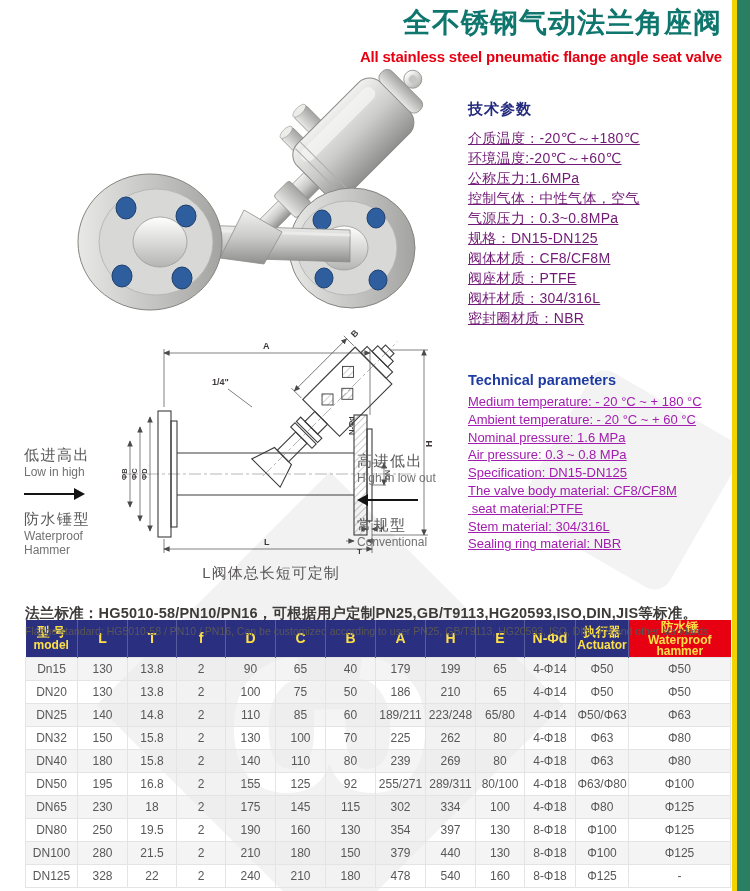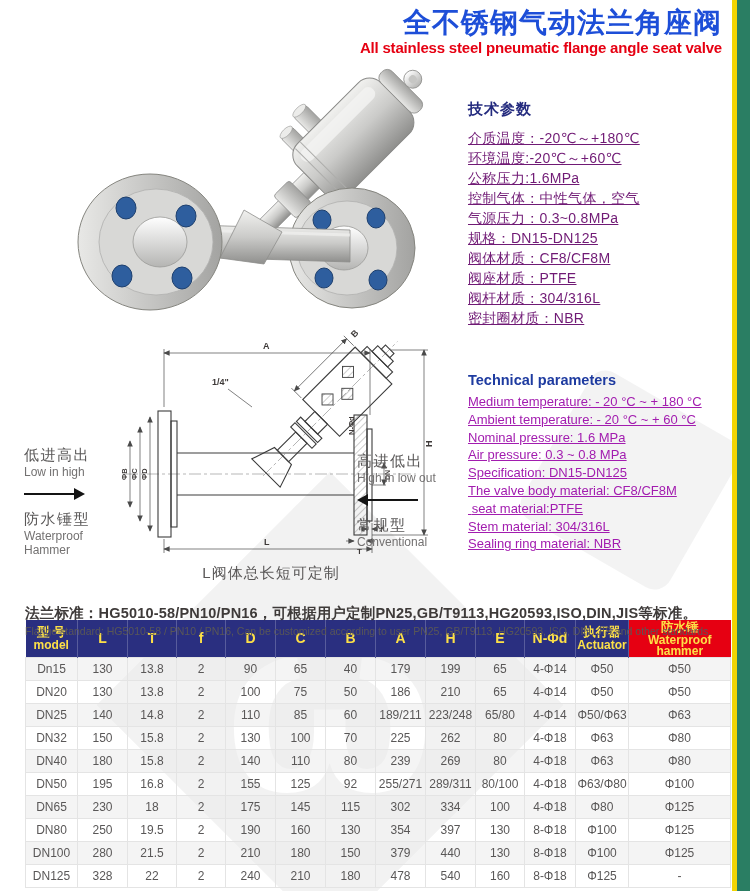--- a/index.html
+++ b/index.html
@@ -12,22 +12,22 @@
 
   
   .wm{position:absolute;z-index:0;}
   .wm1{left:165px;top:540px;width:330px;height:330px;background:#eaeaea;opacity:.6;transform:rotate(45deg);
        display:flex;align-items:center;justify-content:center;}
   .wm1 span{transform:rotate(-45deg);font-size:250px;color:#ffffff;font-weight:bold;line-height:1;}
   .wm2{left:545px;top:395px;width:170px;height:170px;background:#f0f0f0;opacity:.8;transform:rotate(30deg);border-radius:18px;}
 
   
   .header{position:absolute;top:7px;right:28px;text-align:right;z-index:3;}
-  .title-cn{color:#1d4ed8;font-size:28px;font-weight:bold;letter-spacing:1px;line-height:1.15;}
-  .title-en{color:#e60012;font-size:15px;font-weight:bold;letter-spacing:-0.2px;margin-top:0;}
+  .title-cn{color:#0f766e;font-size:28px;font-weight:bold;letter-spacing:1px;line-height:1.15;}
+  .title-en{color:#e60012;font-size:15px;font-weight:bold;letter-spacing:-0.2px;margin-top:9px;}
 
   
   .photo{position:absolute;left:52px;top:52px;width:372px;height:268px;z-index:1;}
 
   
   .params-cn{position:absolute;left:468px;top:100px;z-index:2;}
   .params-cn .p-title{color:#232a7e;font-size:15px;font-weight:bold;margin-bottom:9px;letter-spacing:1px;}
   .params-cn .line{color:#701a75;font-size:14px;line-height:20px;letter-spacing:.3px;text-decoration:underline;}
 
   

